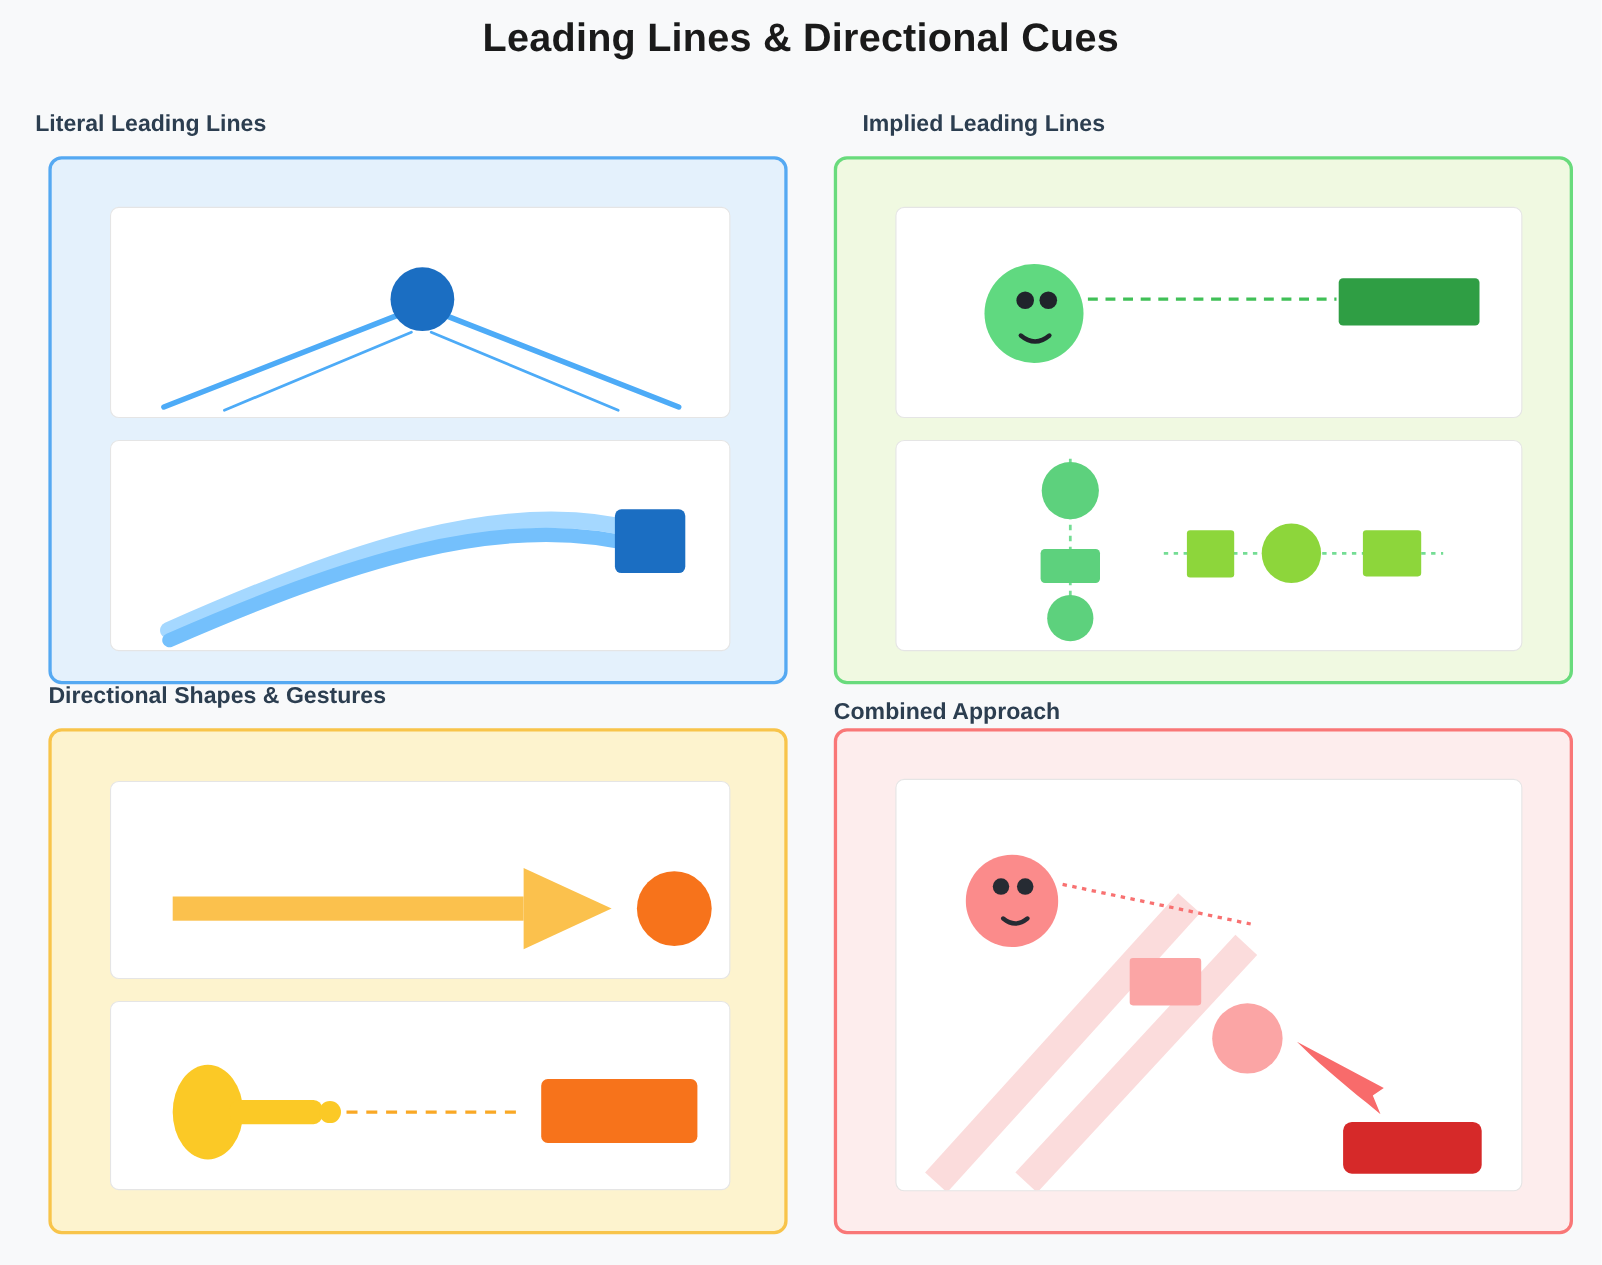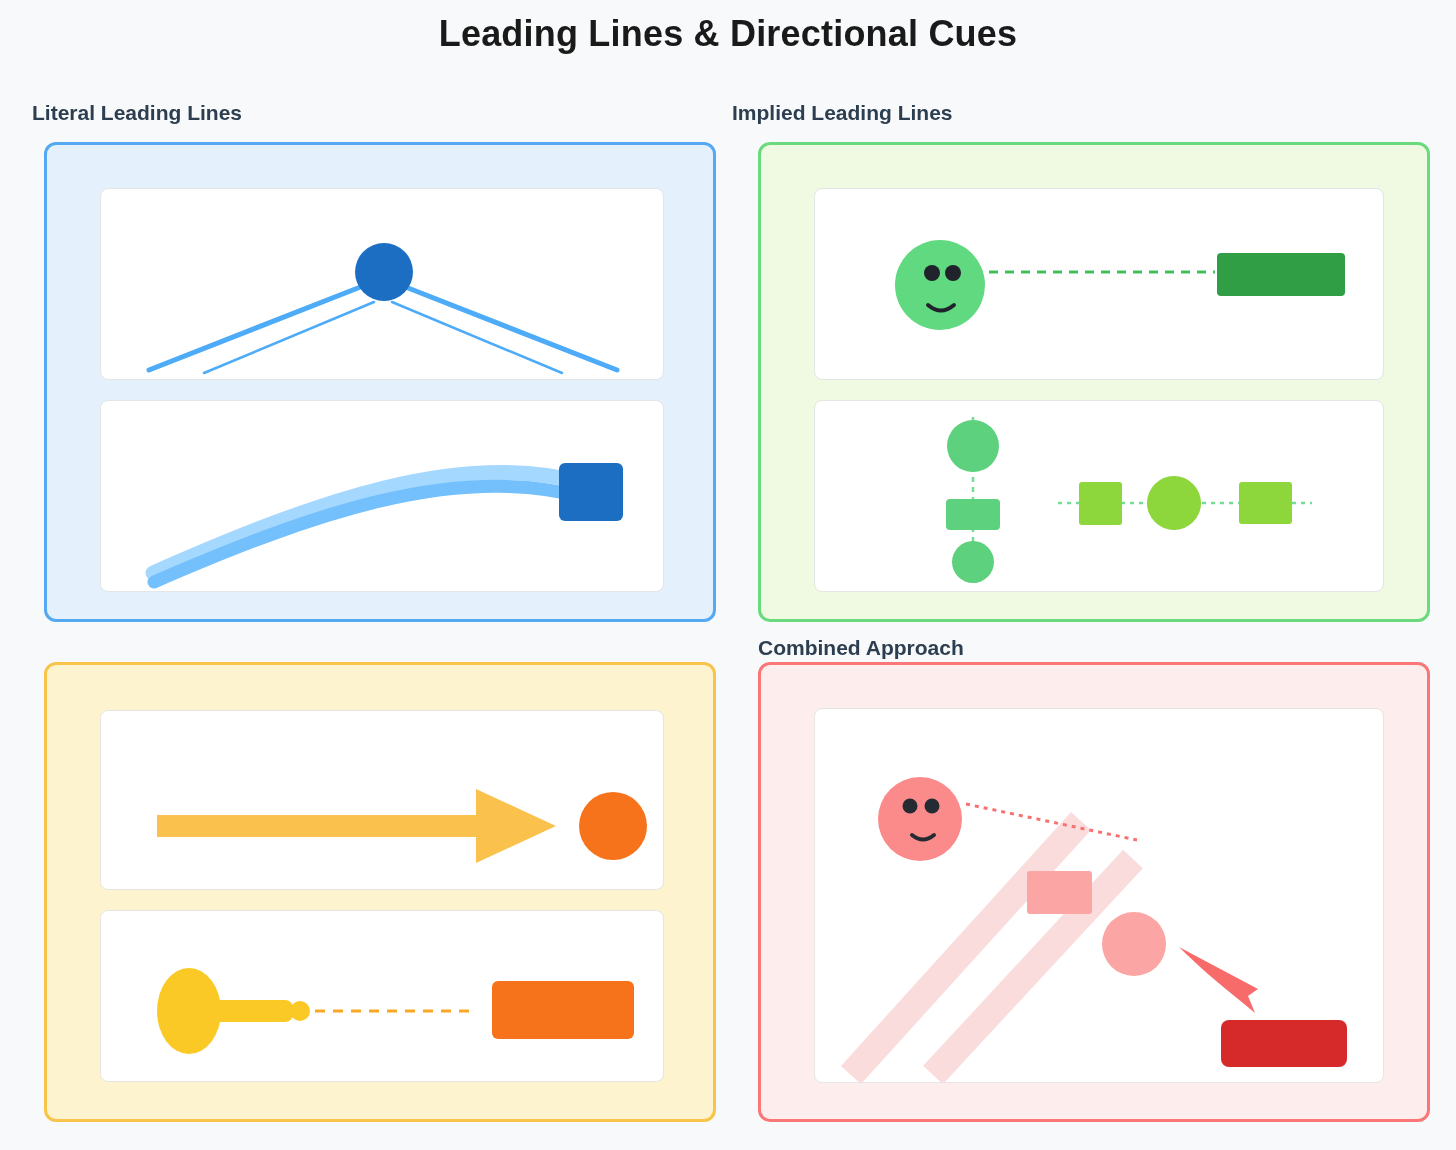--- a/index.html
+++ b/index.html
@@ -40,21 +40,22 @@
   .card svg{ display:block; }
 </style>
 </head>
 <body>
 
 <div class="page">
 
   <div class="main-title">Leading Lines &amp; Directional Cues</div>
 
   <div class="section-heading" style="left:32px; top:101px;">Literal Leading Lines</div>
-  <div class="section-heading" style="left:732px; top:101px;">Implied Leading Lines</div>
+  <div class="section-heading" style="left:784px; top:101px;">Implied Leading Lines</div>
+  <div class="section-heading" style="left:44px; top:621px;">Directional Shapes &amp; Gestures</div>
   <div class="section-heading" style="left:758px; top:636px;">Combined Approach</div>
 
   <div class="panel panel-blue">
 
     <div class="card" style="left:53px; top:43px; width:564px; height:192px;">
       <svg width="564" height="192" viewBox="0 0 564 192">
         <line x1="48" y1="181" x2="262" y2="97" style="stroke:var(--blue-line)" stroke-width="5" stroke-linecap="round"></line>
         <line x1="103" y1="184" x2="273" y2="113" style="stroke:var(--blue-line)" stroke-width="2.5" stroke-linecap="round"></line>
         <line x1="516" y1="181" x2="302" y2="97" style="stroke:var(--blue-line)" stroke-width="5" stroke-linecap="round"></line>
         <line x1="461" y1="184" x2="291" y2="113" style="stroke:var(--blue-line)" stroke-width="2.5" stroke-linecap="round"></line>

